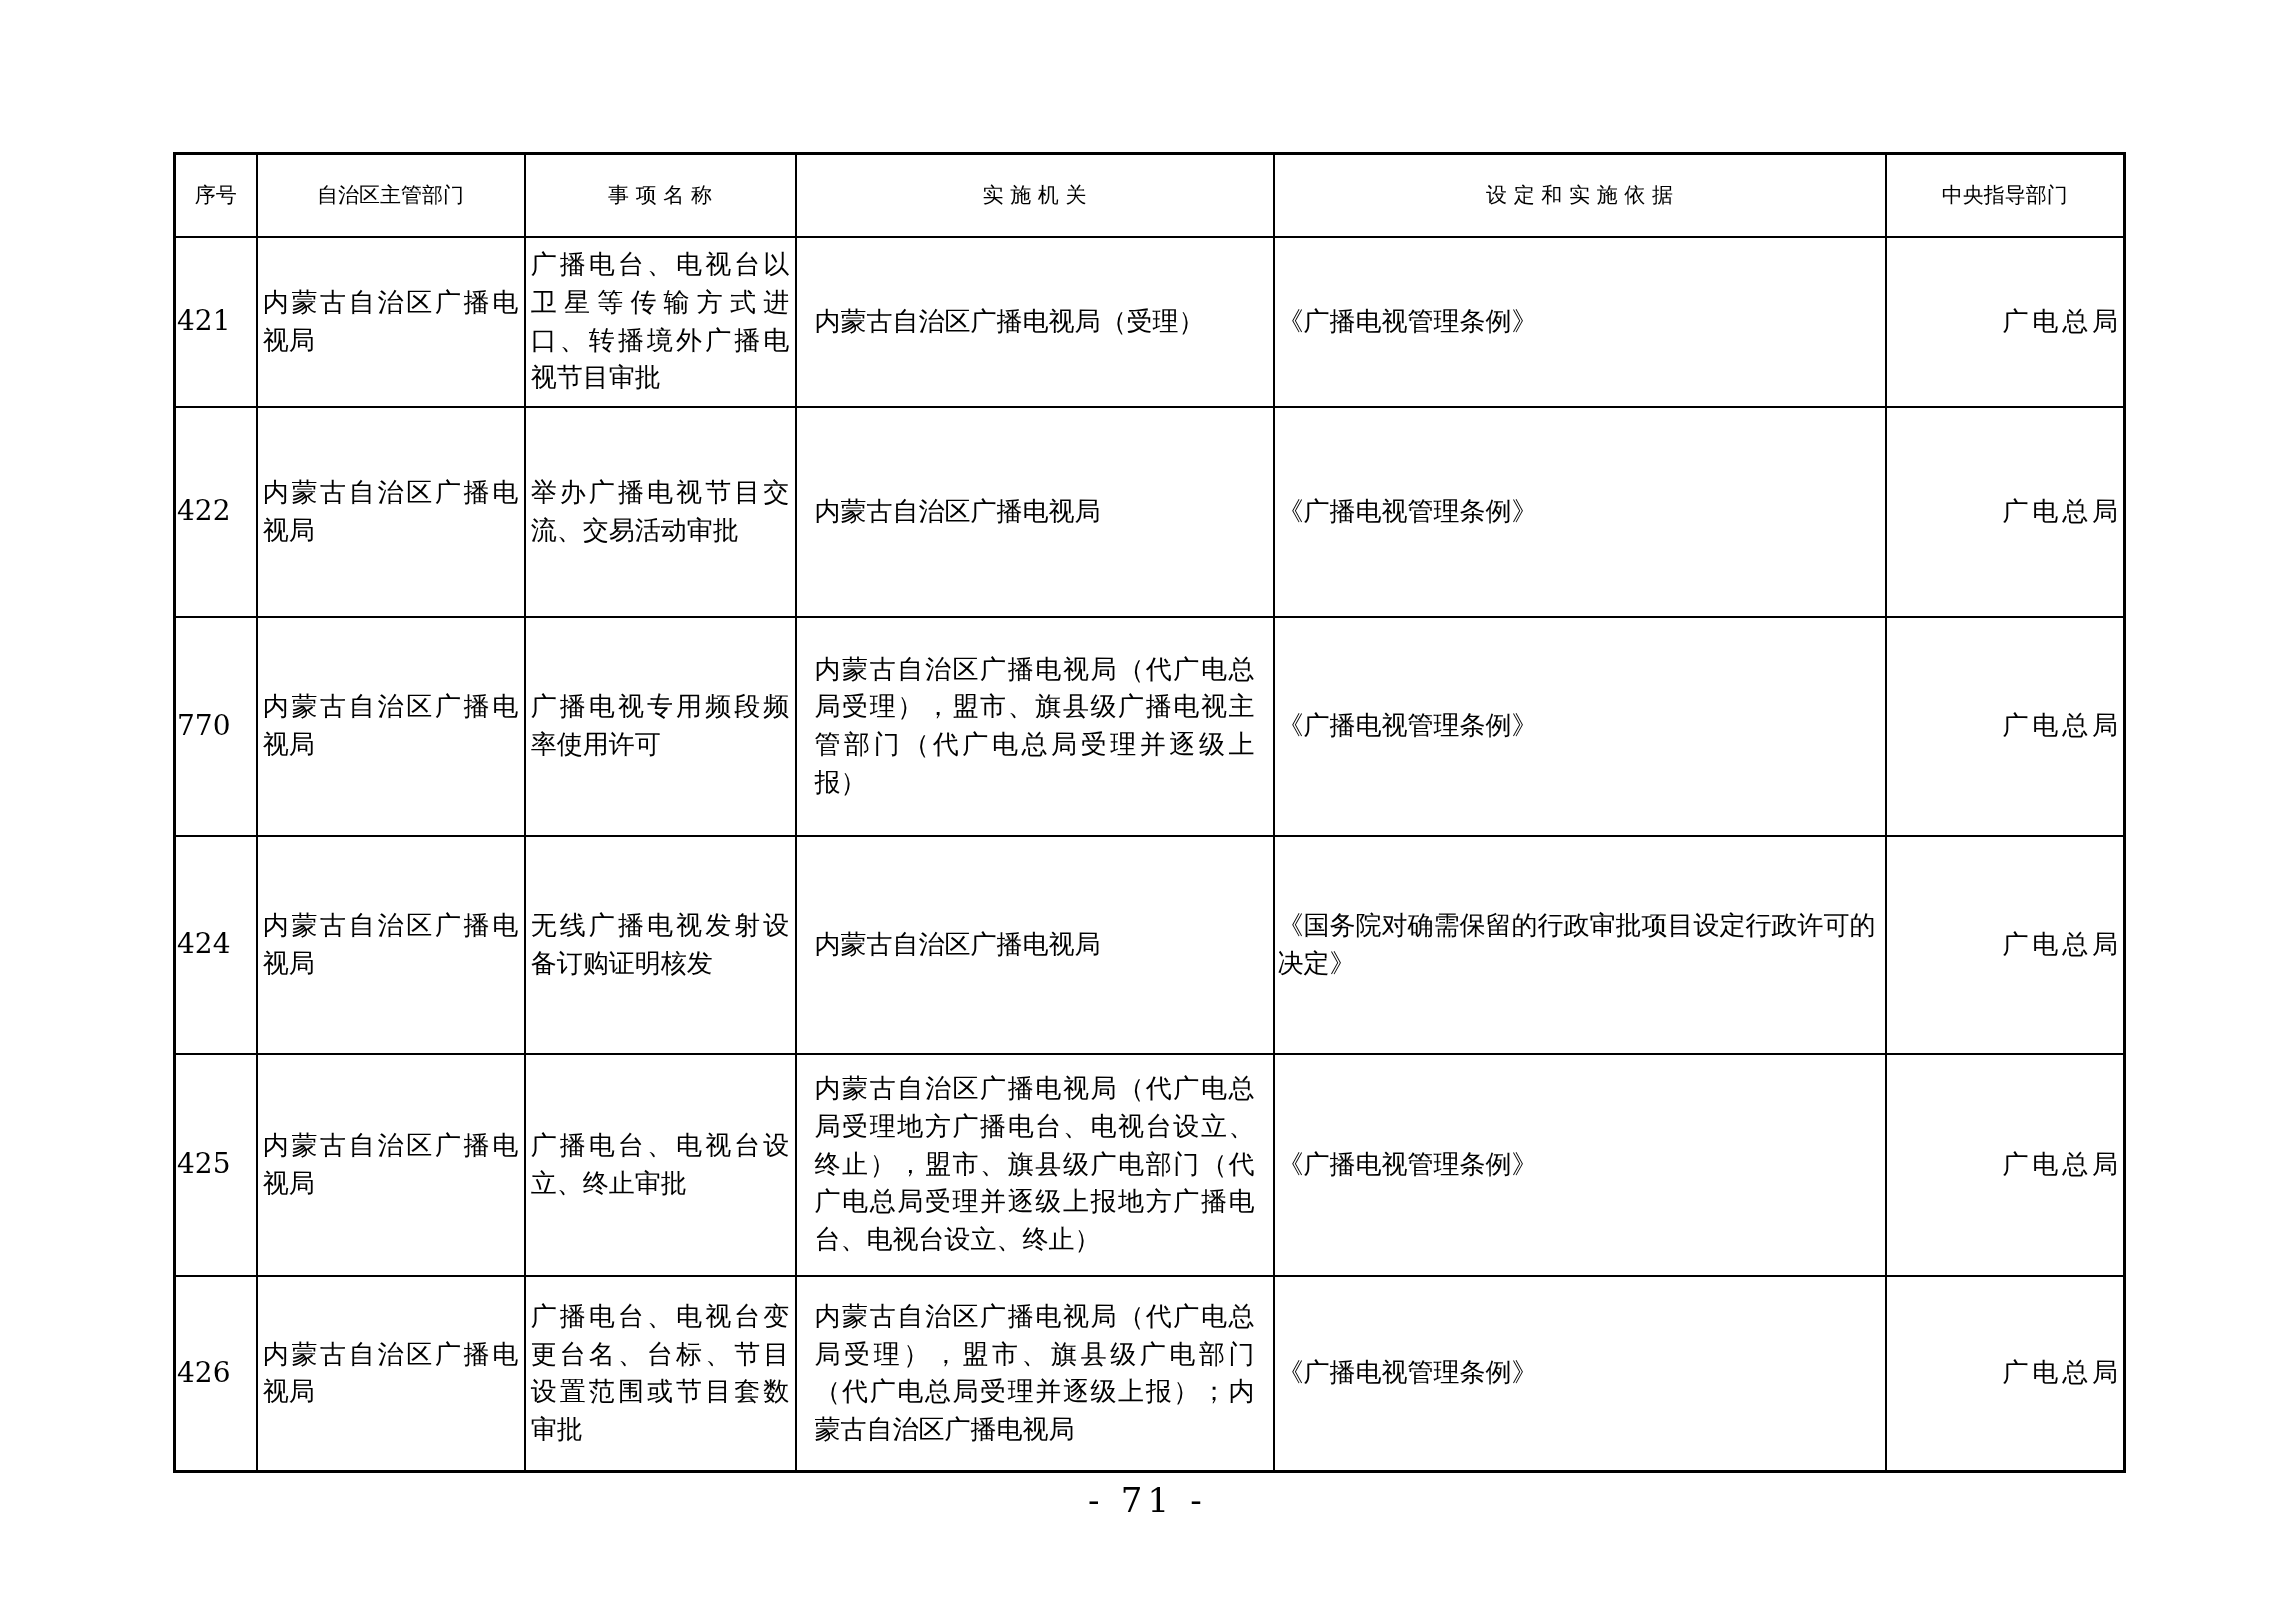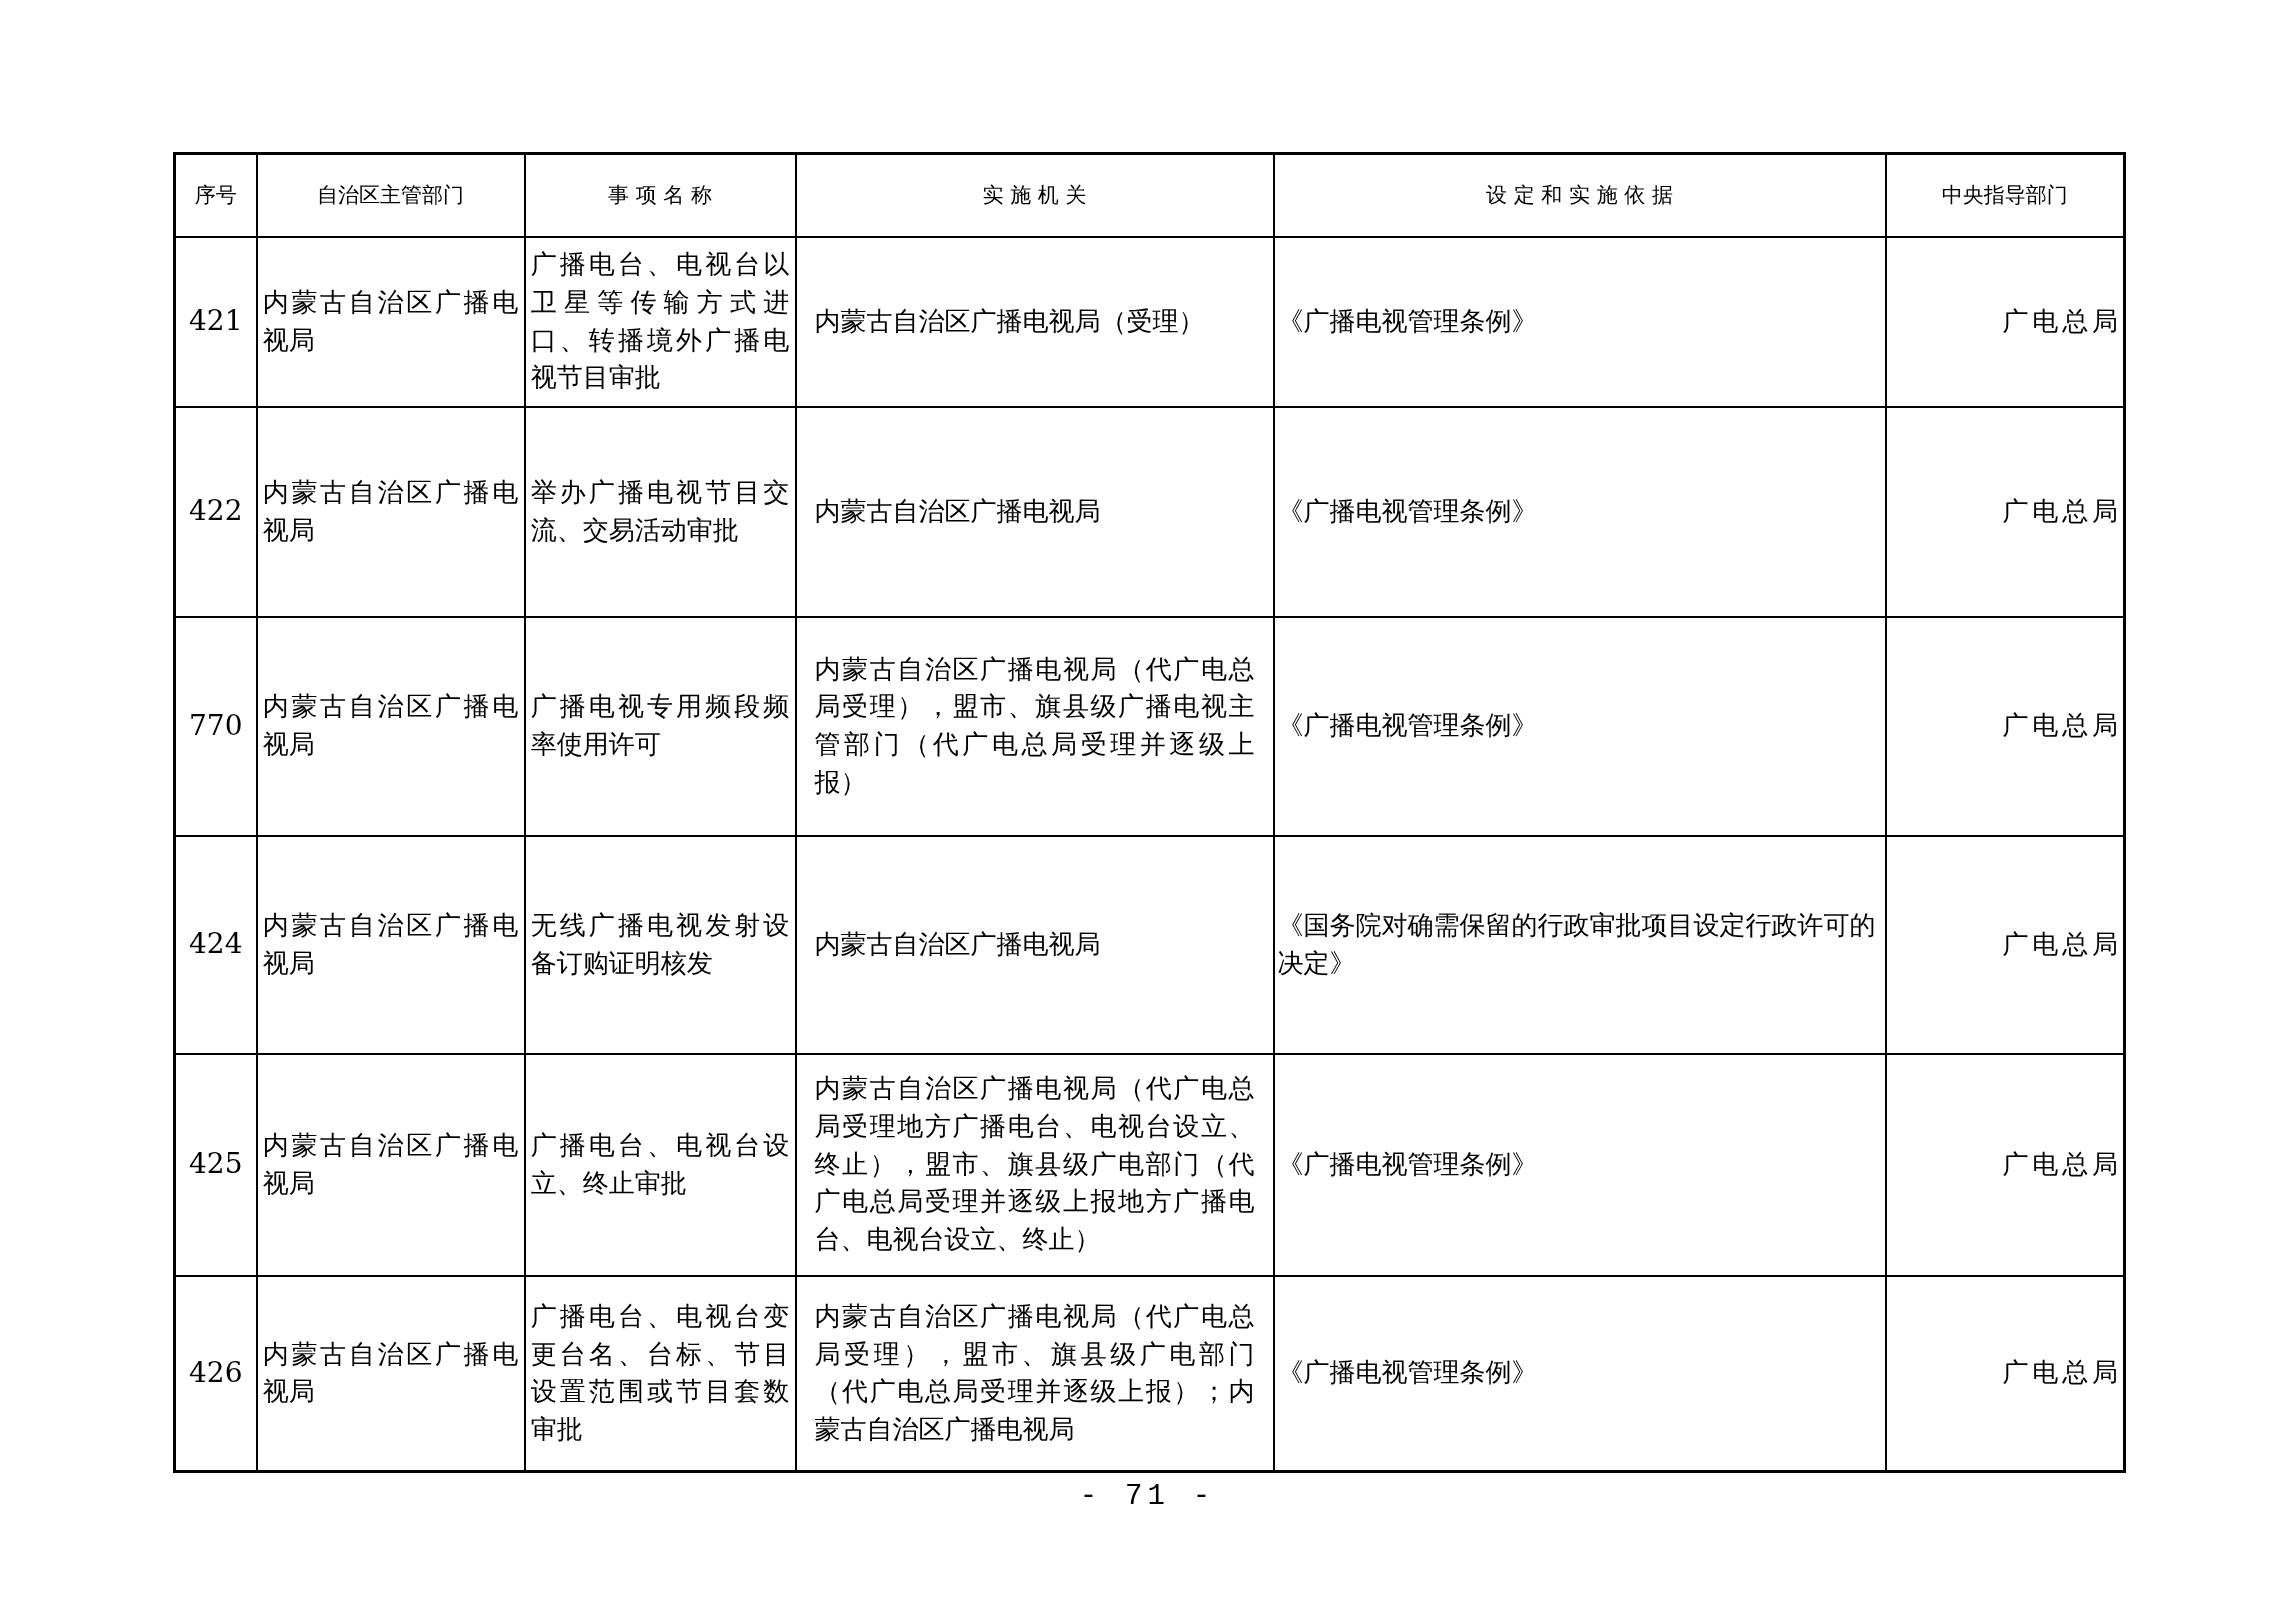--- a/index.html
+++ b/index.html
@@ -44,21 +44,20 @@
   tr.r423  { height: 219px; }
   tr.r424  { height: 218px; }
   tr.r425  { height: 222px; }
   tr.r426  { height: 196px; }
 
   th {
     text-align: center;
     font-size: 21px;
   }
   td.c-no {
-    text-align: center;
     font-size: 28px;
   }
   td.c-dept {
     text-align: justify;
     text-justify: inter-ideograph;
     padding: 0 5.2px;
   }
   td.c-item {
     text-align: justify;
     text-justify: inter-ideograph;
@@ -77,23 +76,22 @@
   td.c-central {
     text-align: right;
     letter-spacing: 0.15em;
   }
   .page-number {
     position: absolute;
     top: 1480px;
     left: 0;
     width: 2295px;
     text-align: center;
-    font-size: 29px;
+    font-size: 34px;
     letter-spacing: 5.2px;
-    font-family: Liberation Mono, monospace;
   }
 </style>
 </head>
 <body>
 
 <table class="doc-table">
   <colgroup>
     <col class="c0">
       <col class="c1">
       <col class="c2">

